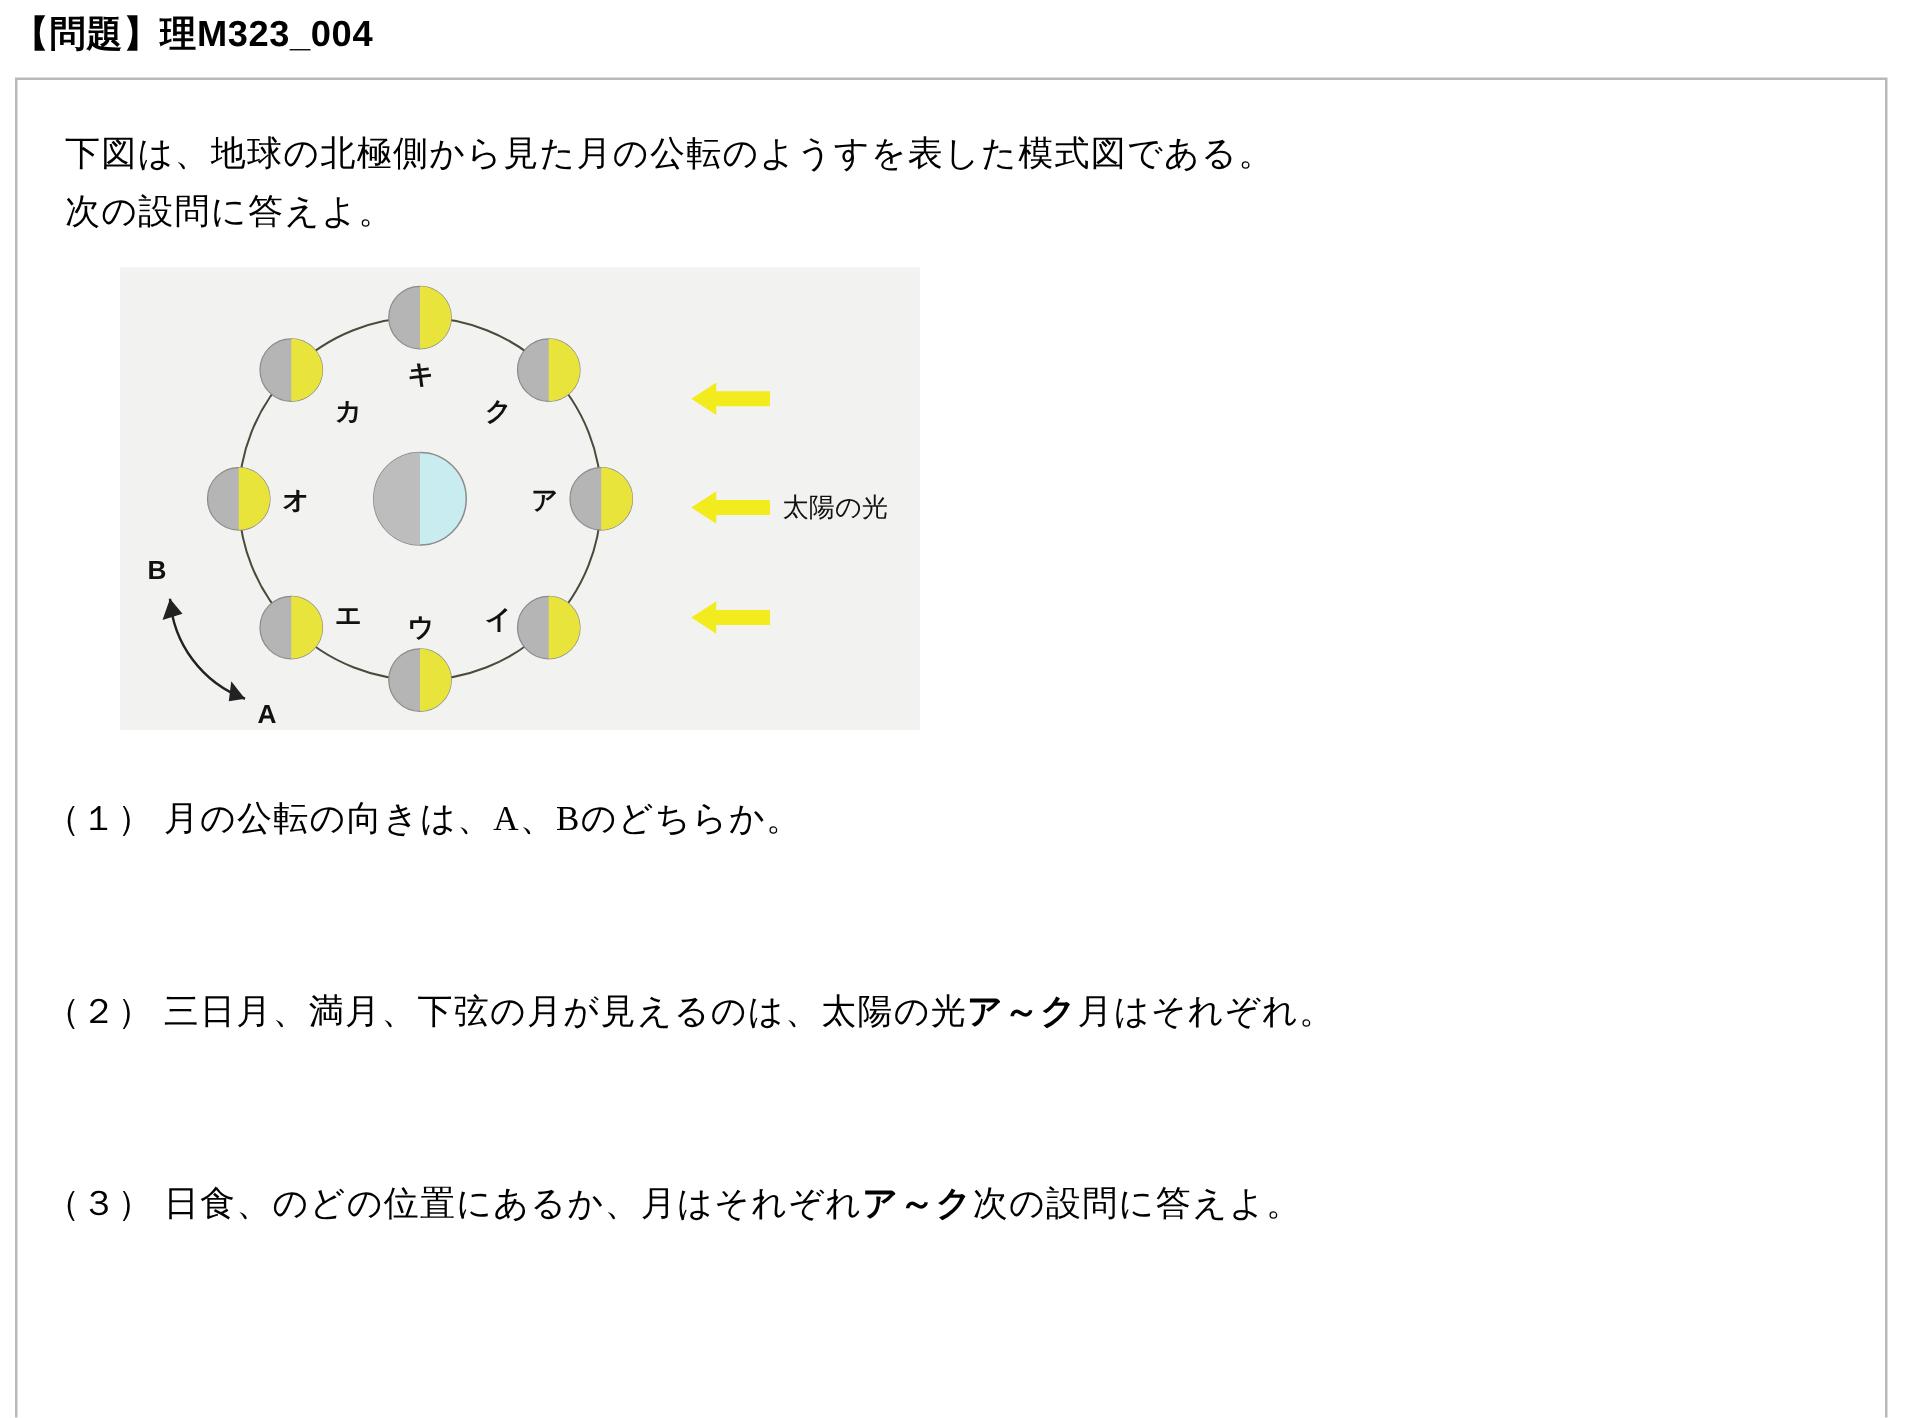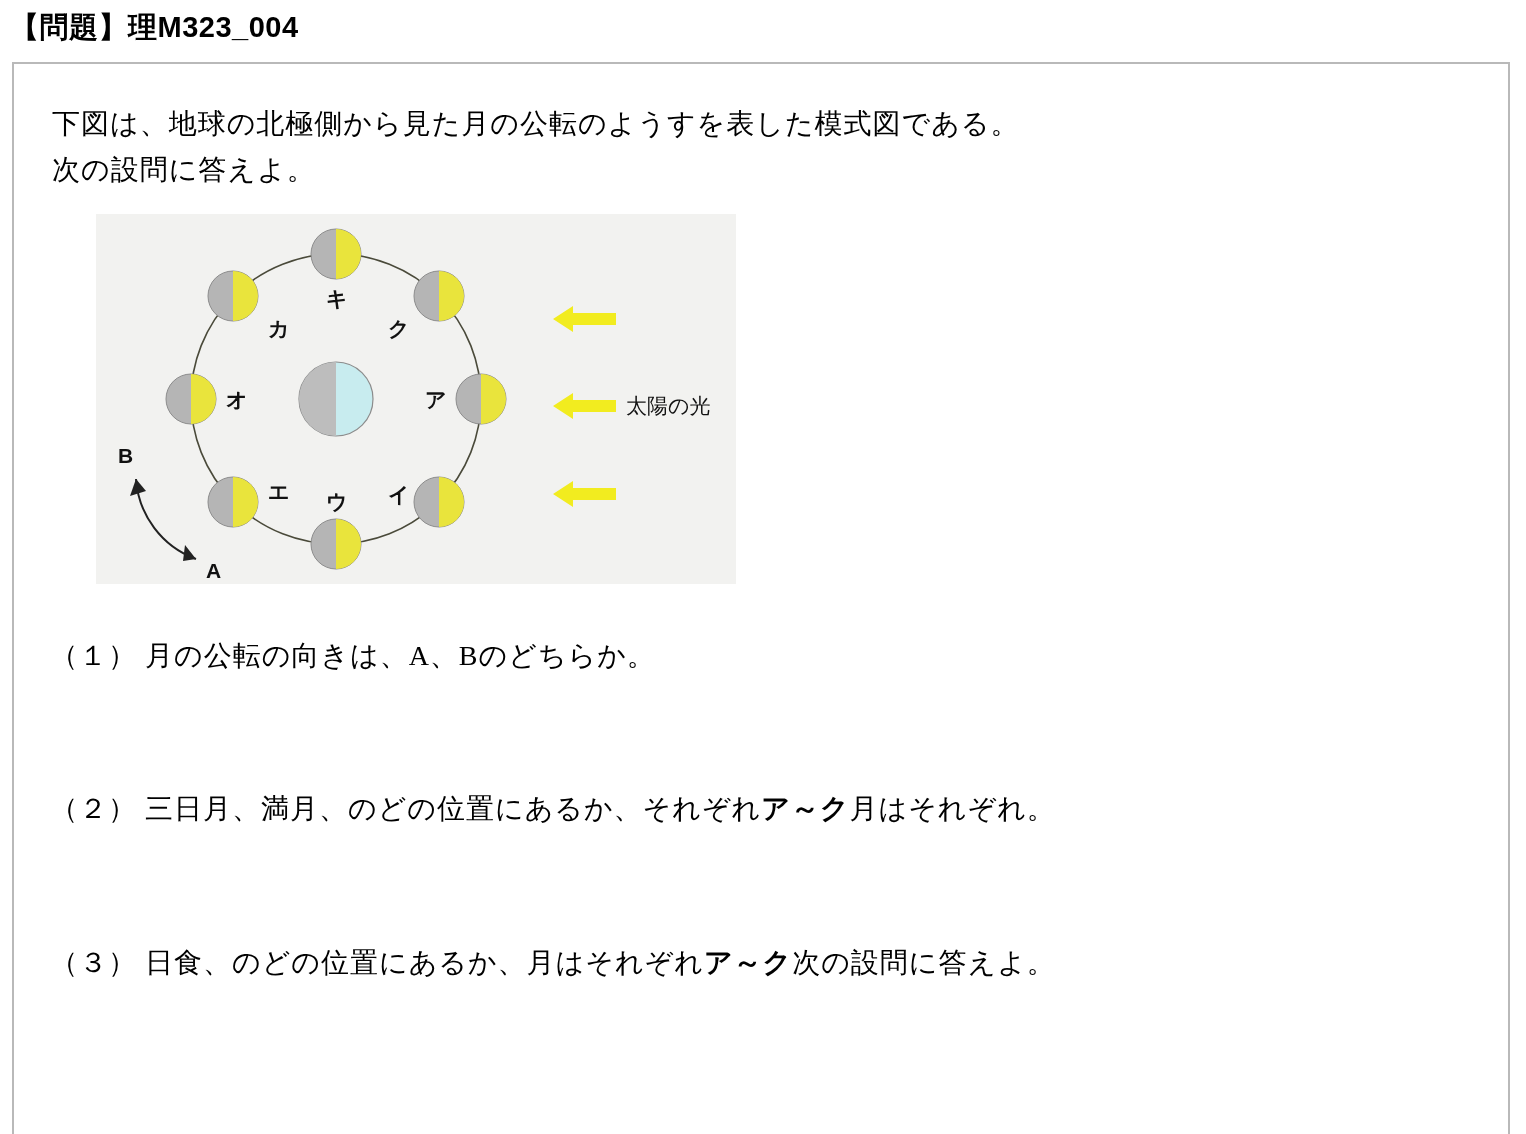--- a/index.html
+++ b/index.html
@@ -52,21 +52,21 @@
   .figure {
     position: absolute;
     left: 82px;
     top: 150px;
     width: 640px;
     height: 370px;
     background: #f2f2f0;
   }
   .q-item {
     position: absolute;
-    left: 36px;
+    left: 22px;
   }
   .q1 { top: 570px; }
   .q2 { top: 723px; }
   .q3 { top: 877px; }
   .bold-k {
     font-family: "Liberation Sans", "DejaVu Sans", sans-serif;
     font-weight: bold;
   }
   .fig-label {
     font-family: "Liberation Sans", "DejaVu Sans", sans-serif;
@@ -172,21 +172,21 @@
     </svg>
   </div>
 
   <div class="q-item q1 body-text">
     <span>（１）</span>
     <span>月の公転の向きは、A、Bのどちらか。</span>
   </div>
 
   <div class="q-item q2 body-text">
     <span>（２）</span>
-    <span>三日月、満月、のどの位置にあるか、それぞれ</span><span class="bold-k">ア～ク</span><span>月はそれぞれ。</span>
+    <span>三日月、満月、下弦の月が見えるのは、太陽の光</span><span class="bold-k">ア～ク</span><span>月はそれぞれ。</span>
   </div>
 
   <div class="q-item q3 body-text">
     <span>（３）</span>
     <span>日食、のどの位置にあるか、月はそれぞれ</span><span class="bold-k">ア～ク</span><span>次の設問に答えよ。</span>
   </div>
 
 </div>
 
 </body></html>

